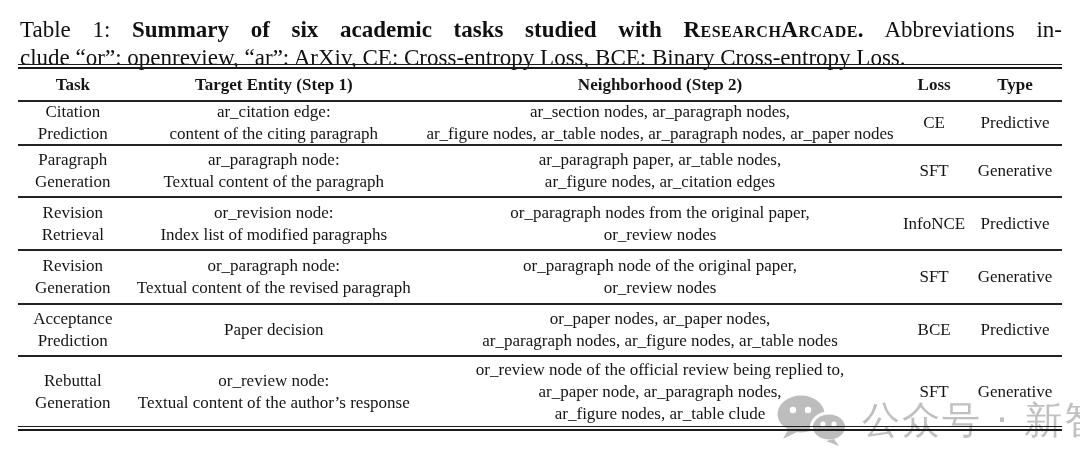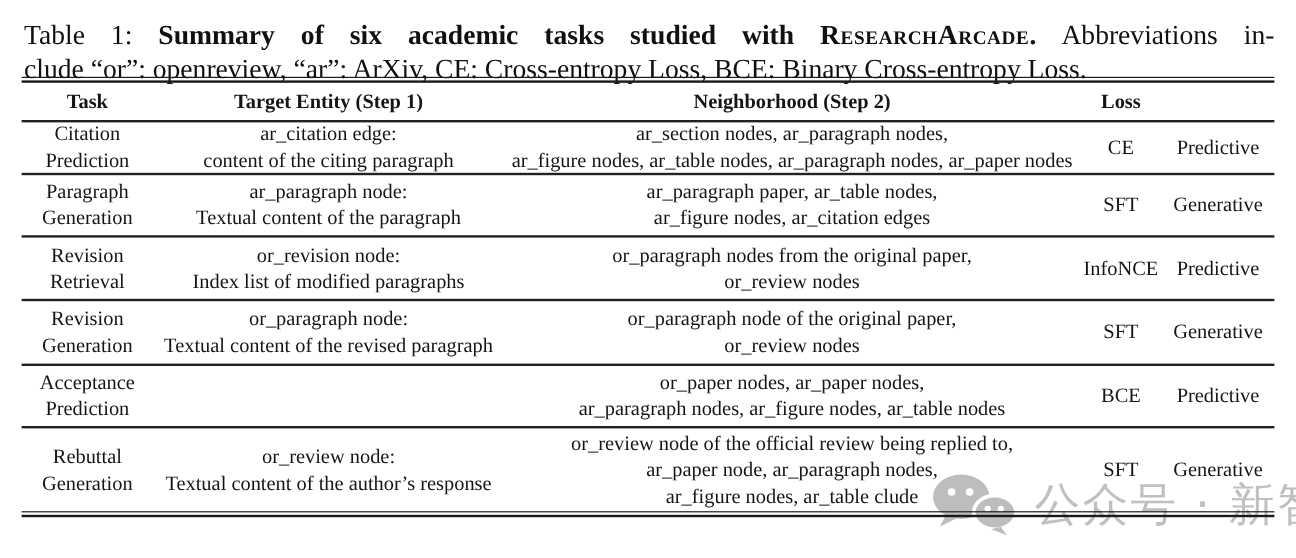--- a/index.html
+++ b/index.html
@@ -70,20 +70,21 @@
   </div>
 
   <div class="tablewrap">
     <div class="rule-double"></div>
 
     <div class="row hrow sep">
       <div class="cell c-task">Task</div>
       <div class="cell c-target">Target Entity (Step 1)</div>
       <div class="cell c-nb">Neighborhood (Step 2)</div>
       <div class="cell c-loss">Loss</div>
+      <div class="cell c-type">Type</div>
     </div>
 
     <div class="row r1 sep">
       <div class="cell c-task">
         <div>Citation</div>
         <div>Prediction</div>
       </div>
       <div class="cell c-target">
         <div>ar_citation edge:</div>
         <div>content of the citing paragraph</div>
@@ -146,20 +147,21 @@
       <div class="cell c-loss">SFT</div>
       <div class="cell c-type">Generative</div>
     </div>
 
     <div class="row r5 sep">
       <div class="cell c-task">
         <div>Acceptance</div>
         <div>Prediction</div>
       </div>
       <div class="cell c-target">
+        <div>Paper decision</div>
       </div>
       <div class="cell c-nb">
         <div>or_paper nodes, ar_paper nodes,</div>
         <div>ar_paragraph nodes, ar_figure nodes, ar_table nodes</div>
       </div>
       <div class="cell c-loss">BCE</div>
       <div class="cell c-type">Predictive</div>
     </div>
 
     <div class="row r6">

